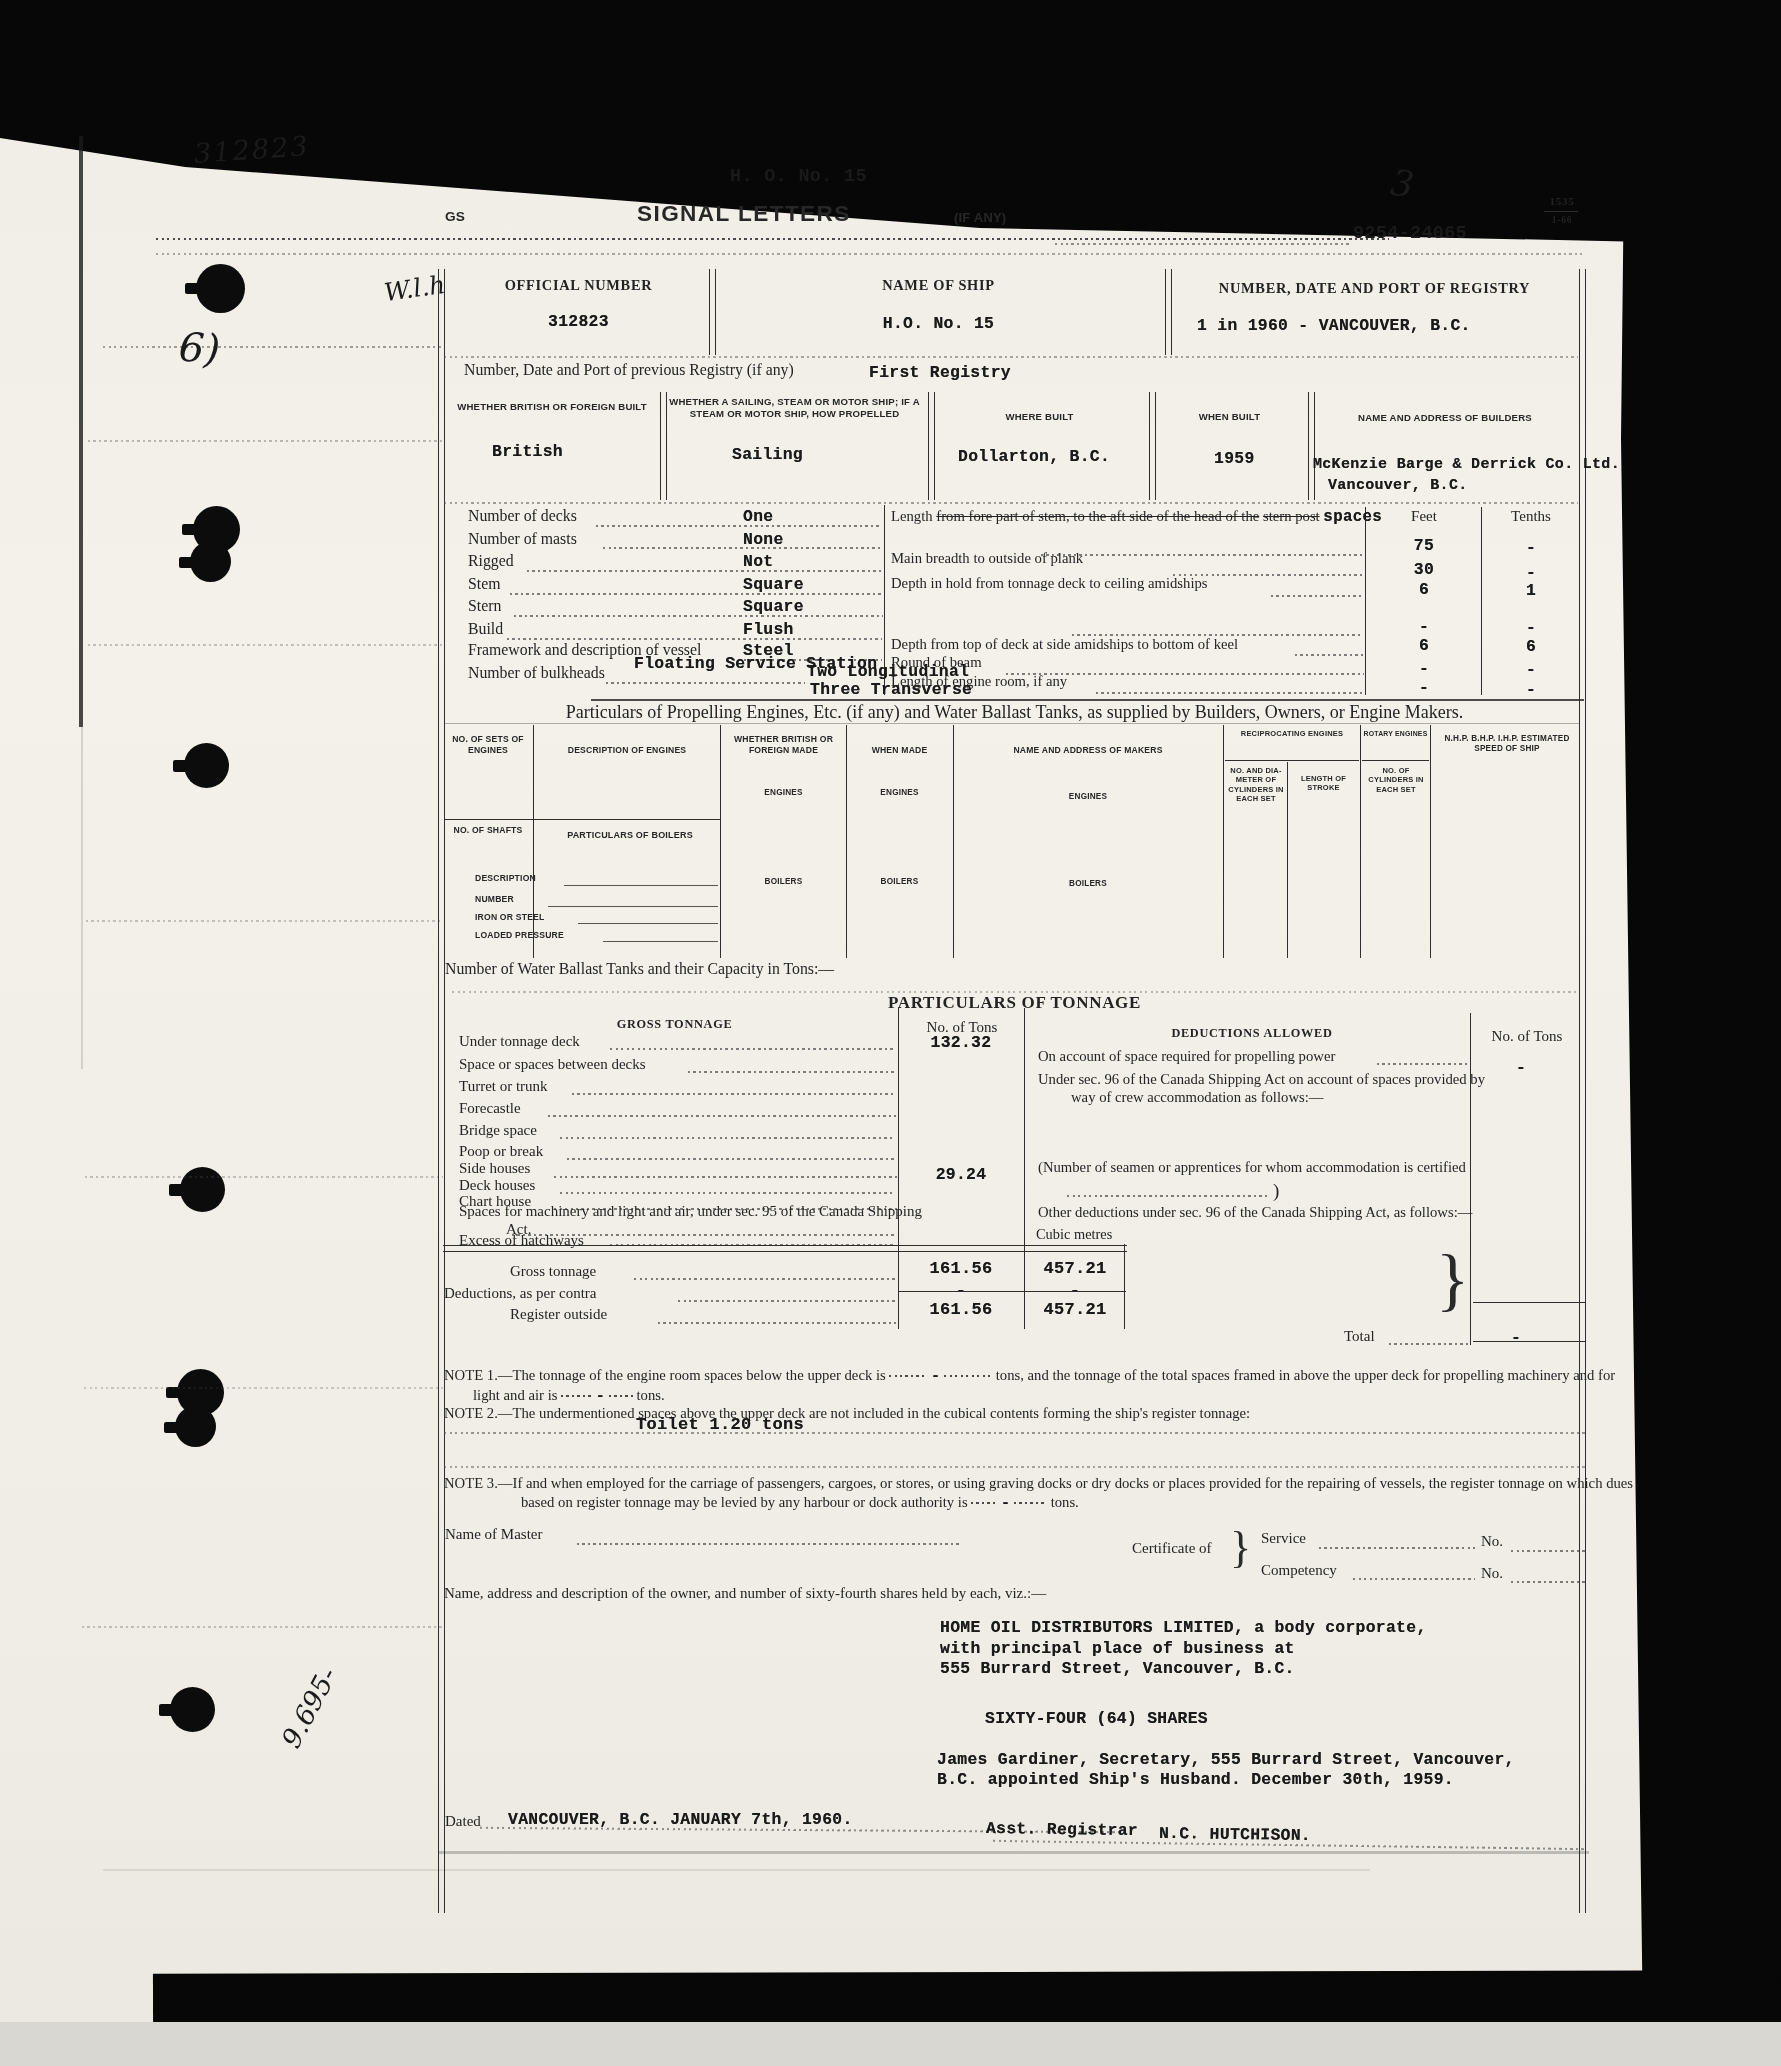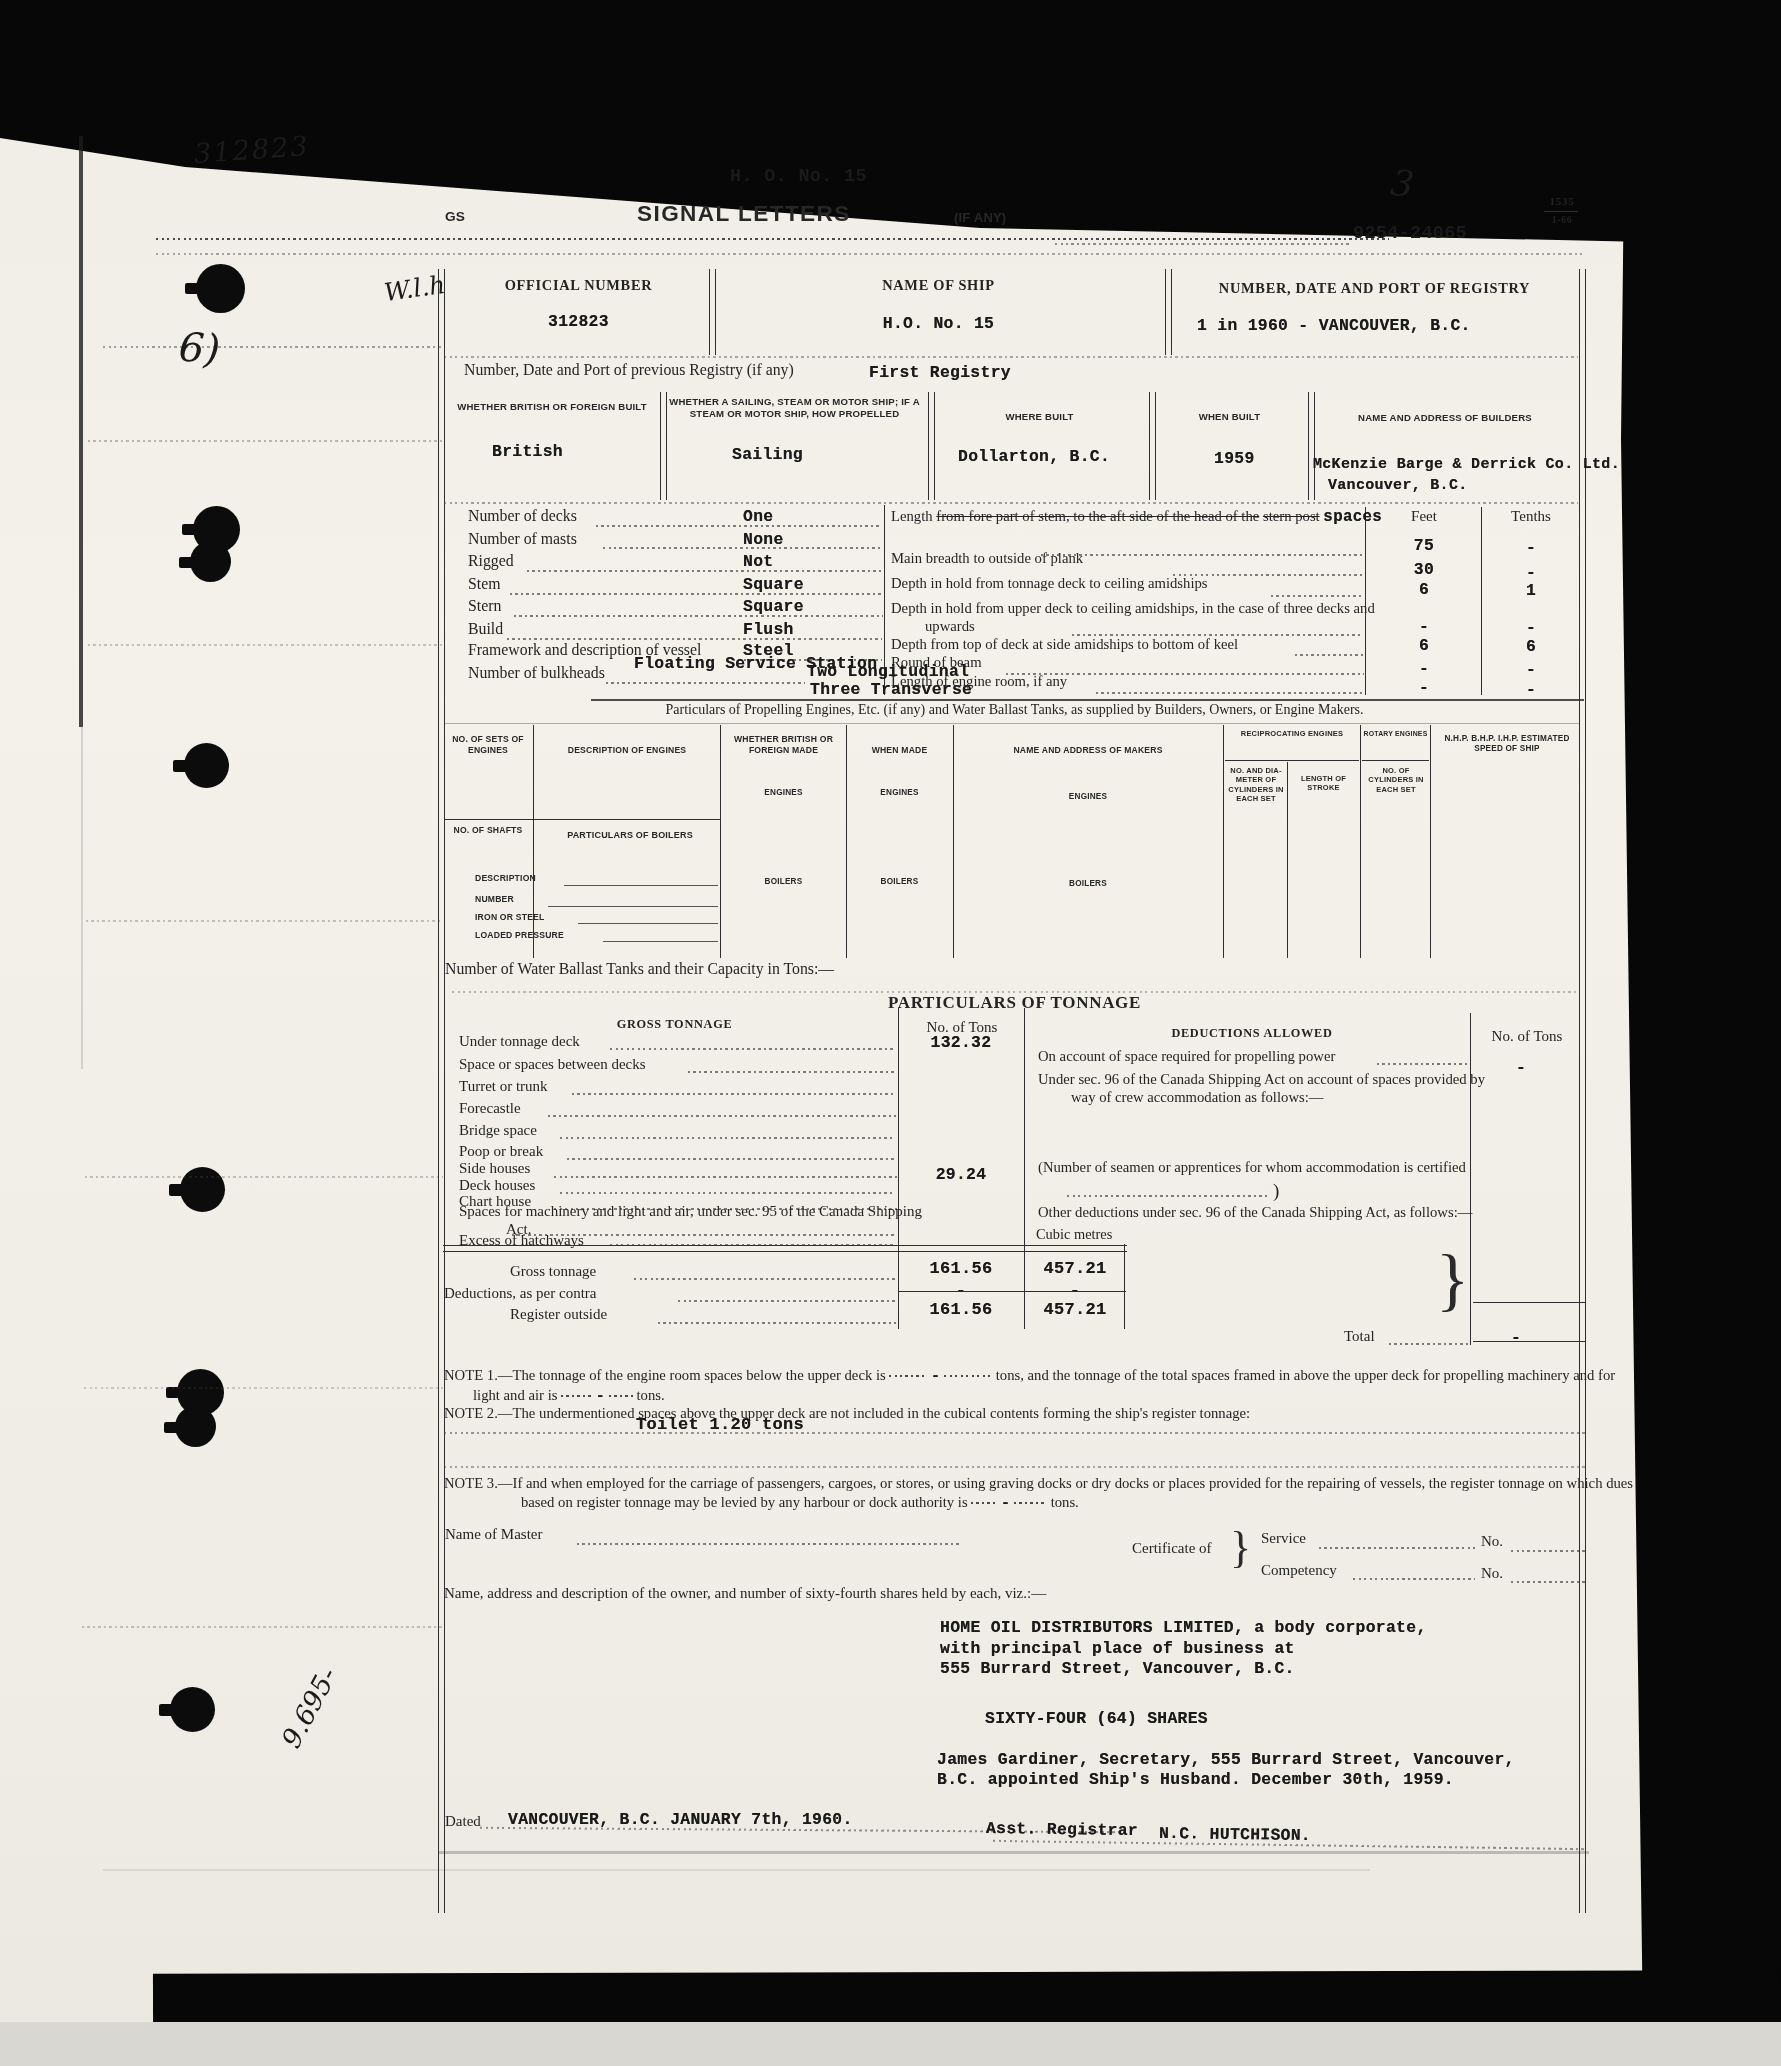--- a/index.html
+++ b/index.html
@@ -153,44 +153,40 @@
   <div class="abs serif nw" style="left:891px;top:550px;font-size:14.7px;">Main breadth to outside of plank</div>
   <div class="dot" style="left:1173px;top:574px;width:190px;opacity:.7;"></div>
   <div class="abs type" style="left:1367px;top:560px;width:114px;text-align:center;font-size:16.4px;">30</div>
   <div class="abs type" style="left:1483px;top:563px;width:96px;text-align:center;font-size:16.4px;">-</div>
 
   <div class="abs serif nw" style="left:891px;top:575px;font-size:14.7px;">Depth in hold from tonnage deck to ceiling amidships</div>
   <div class="dot" style="left:1271px;top:595px;width:92px;opacity:.7;"></div>
   <div class="abs type" style="left:1367px;top:580px;width:114px;text-align:center;font-size:16.4px;">6</div>
   <div class="abs type" style="left:1483px;top:581px;width:96px;text-align:center;font-size:16.4px;">1</div>
 
-  <div class="abs serif" style="left:891px;top:599px;width:474px;font-size:14.7px;line-height:18px;padding-left:34px;text-indent:-34px;">
-    <span>Depth in hold from upper deck to ceiling amidships, in the case of</span>
-    <span>three decks and upwards</span>
-  </div>
   <div class="dot" style="left:1072px;top:634px;width:291px;opacity:.7;"></div>
   <div class="abs type" style="left:1367px;top:617px;width:114px;text-align:center;font-size:16.4px;">-</div>
   <div class="abs type" style="left:1483px;top:618px;width:96px;text-align:center;font-size:16.4px;">-</div>
 
   <div class="abs serif nw" style="left:891px;top:636px;font-size:14.7px;">Depth from top of deck at side amidships to bottom of keel</div>
   <div class="dot" style="left:1295px;top:654px;width:69px;opacity:.7;"></div>
   <div class="abs type" style="left:1367px;top:636px;width:114px;text-align:center;font-size:16.4px;">6</div>
   <div class="abs type" style="left:1483px;top:637px;width:96px;text-align:center;font-size:16.4px;">6</div>
 
   <div class="abs serif nw" style="left:891px;top:654px;font-size:14.7px;">Round of beam</div>
   <div class="dot" style="left:1006px;top:673px;width:358px;opacity:.7;"></div>
   <div class="abs type" style="left:1367px;top:659px;width:114px;text-align:center;font-size:16.4px;">-</div>
   <div class="abs type" style="left:1483px;top:660px;width:96px;text-align:center;font-size:16.4px;">-</div>
 
   <div class="abs serif nw" style="left:891px;top:673px;font-size:14.7px;">Length of engine room, if any</div>
   <div class="dot" style="left:1096px;top:692px;width:267px;opacity:.7;"></div>
   <div class="abs type" style="left:1367px;top:678px;width:114px;text-align:center;font-size:16.4px;">-</div>
   <div class="abs type" style="left:1483px;top:680px;width:96px;text-align:center;font-size:16.4px;">-</div>
 
-  <div class="abs serif" style="left:480px;top:702px;width:1069px;text-align:center;font-size:14px;">Particulars of Propelling Engines, Etc. (if any) and Water Ballast Tanks, as supplied by Builders, Owners, or Engine Makers.</div>
+  <div class="abs serif" style="left:480px;top:702px;width:1069px;text-align:center;font-size:18px;">Particulars of Propelling Engines, Etc. (if any) and Water Ballast Tanks, as supplied by Builders, Owners, or Engine Makers.</div>
   <div class="h" style="left:444px;top:723px;width:1135px;opacity:.35;"></div>
   <div class="v" style="left:533px;top:725px;height:233px;"></div>
   <div class="v" style="left:720px;top:725px;height:233px;"></div>
   <div class="v" style="left:846px;top:725px;height:233px;"></div>
   <div class="v" style="left:953px;top:725px;height:233px;"></div>
   <div class="v" style="left:1223px;top:725px;height:233px;"></div>
   <div class="v" style="left:1287px;top:762px;height:196px;"></div>
   <div class="v" style="left:1360px;top:725px;height:233px;"></div>
   <div class="v" style="left:1430px;top:725px;height:233px;"></div>
   <div class="h" style="left:1225px;top:760px;width:134px;"></div>

